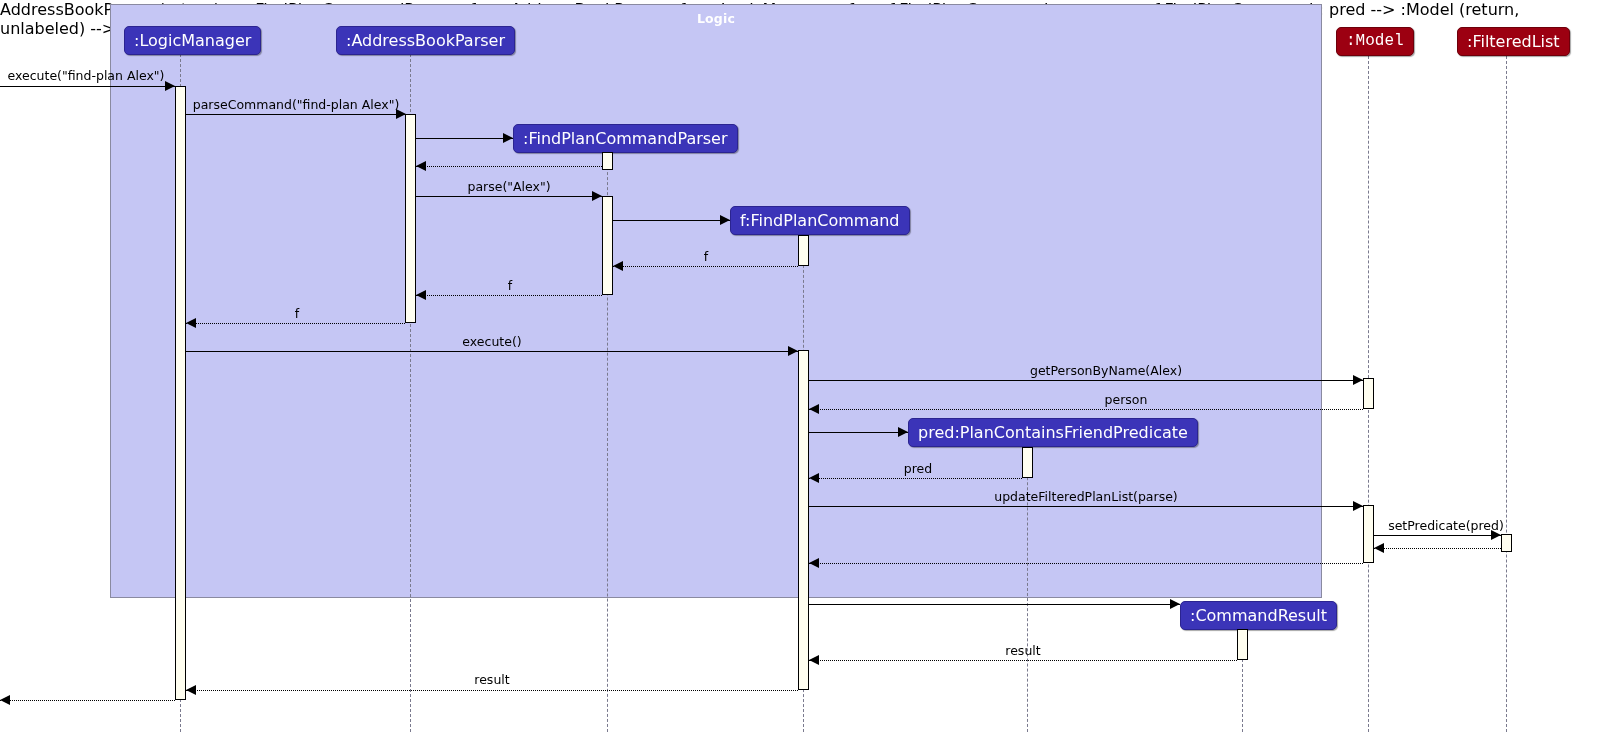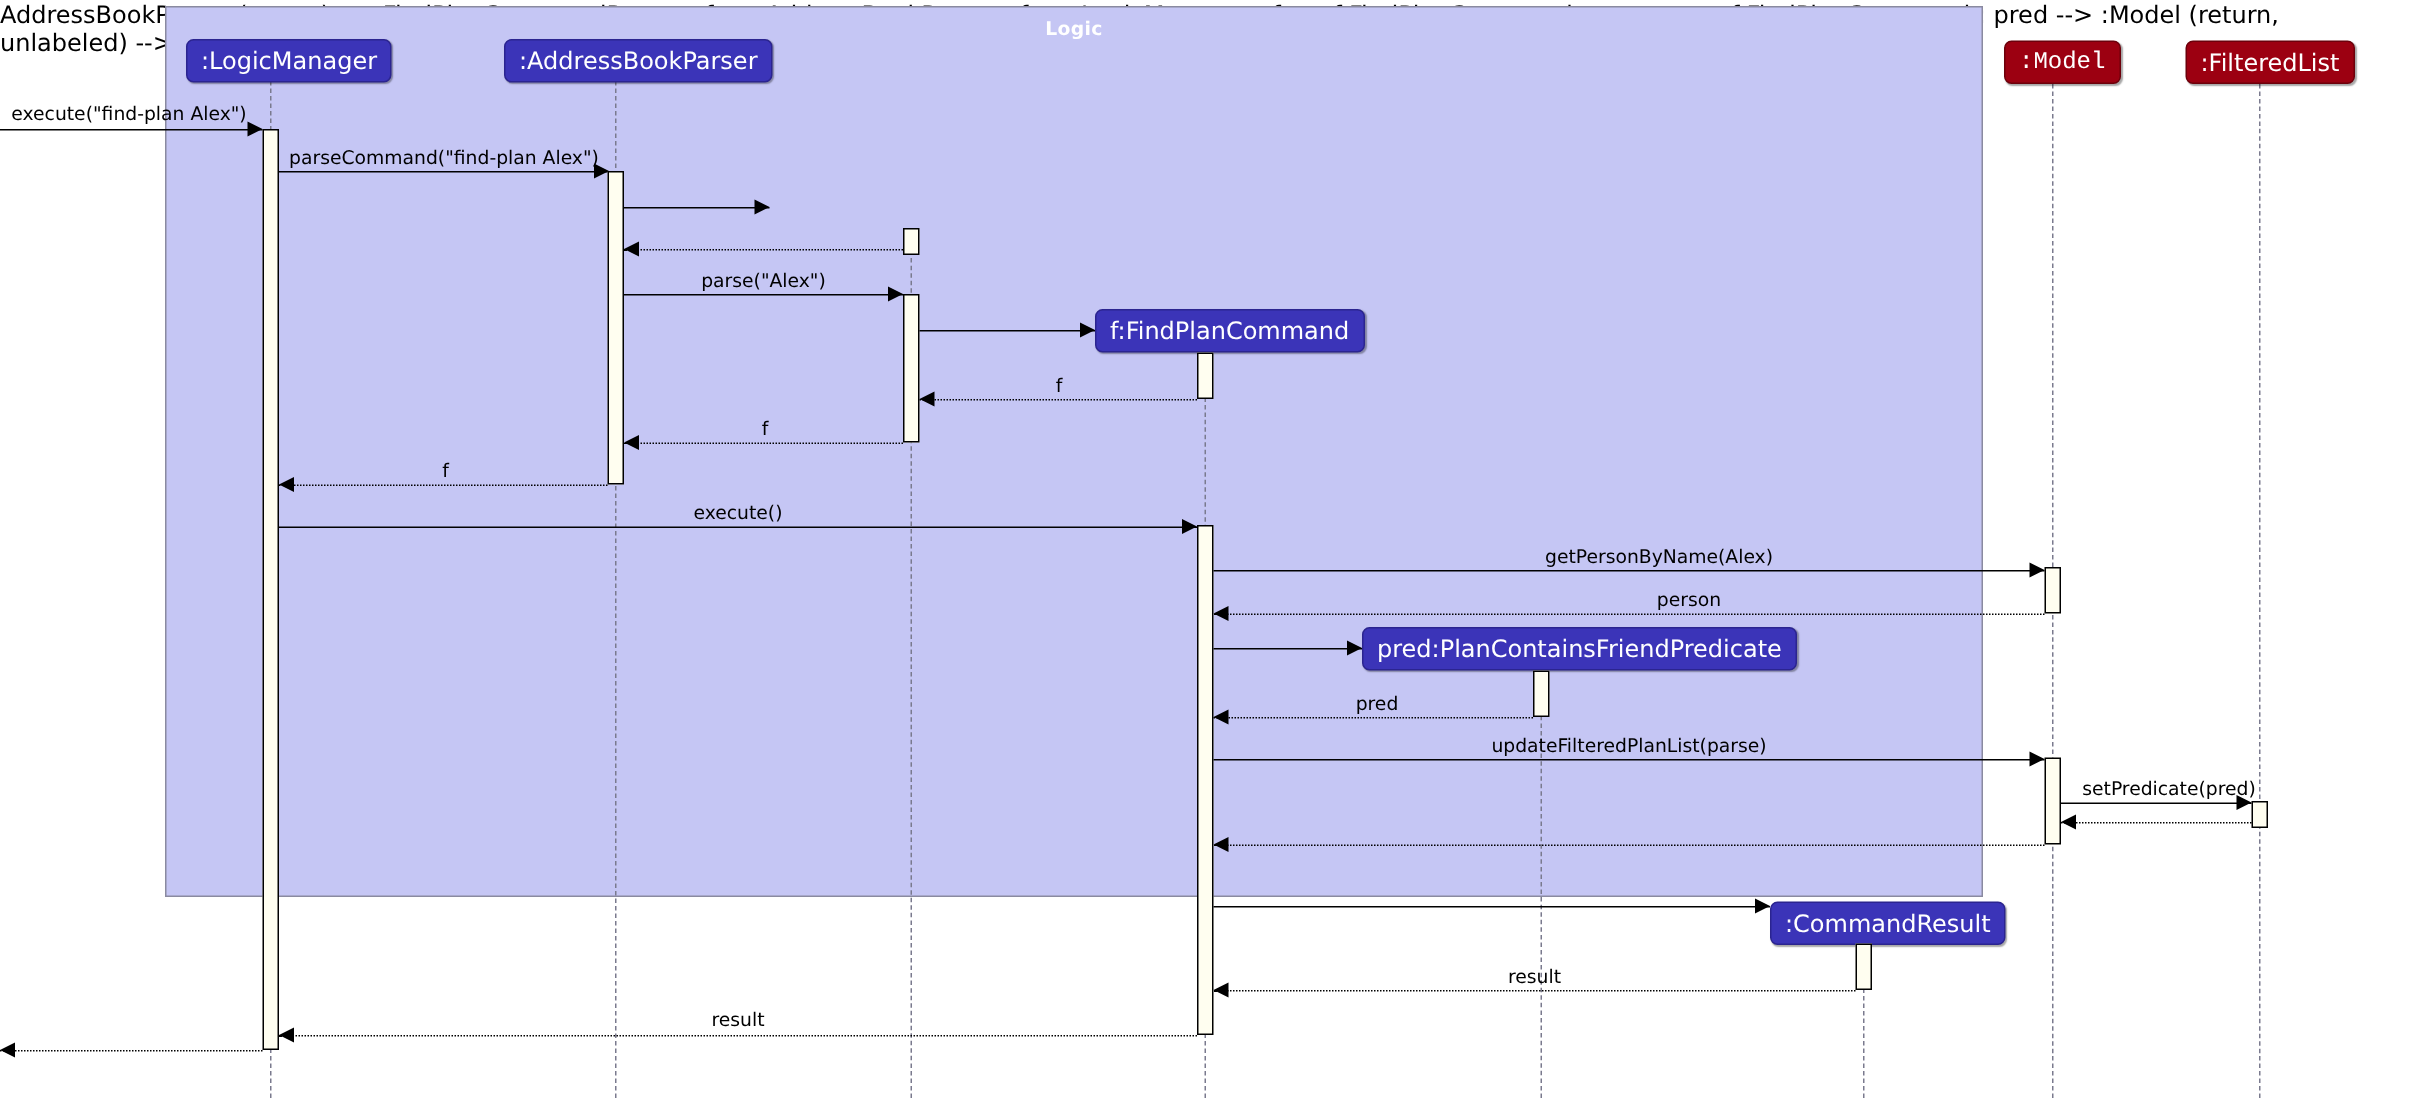--- a/index.html
+++ b/index.html
@@ -126,20 +126,21 @@
   <div class="lifeline" style="left:607px; top:152px; height:580px;"></div>
   <div class="lifeline" style="left:803px; top:235px; height:497px;"></div>
   <div class="lifeline" style="left:1027px; top:447px; height:285px;"></div>
   <div class="lifeline" style="left:1242px; top:629px; height:103px;"></div>
   <div class="lifeline" style="left:1368px; top:56px;  height:676px;"></div>
   <div class="lifeline" style="left:1506px; top:56px;  height:676px;"></div>
 
   
   <div class="pbox logic" style="left:124px; top:26px;">:LogicManager</div>
   <div class="pbox logic" style="left:336px; top:26px;">:AddressBookParser</div>
+  <div class="pbox logic" style="left:513px; top:124px;">:FindPlanCommandParser</div>
   <div class="pbox logic" style="left:730px; top:206px;">f:FindPlanCommand</div>
   <div class="pbox logic" style="left:908px; top:418px;">pred:PlanContainsFriendPredicate</div>
   <div class="pbox logic" style="left:1180px; top:601px;">:CommandResult</div>
   <div class="pbox model" style="left:1336px; top:27px;font-family:Liberation Mono, monospace;">:Model</div>
   <div class="pbox model" style="left:1457px; top:27px;">:FilteredList</div>
 
   
   <div class="act" style="left:175px;  top:86px;  height:614px;"></div>
   <div class="act" style="left:405px;  top:114px; height:209px;"></div>
   <div class="act" style="left:602px;  top:152px; height:18px;"></div>

